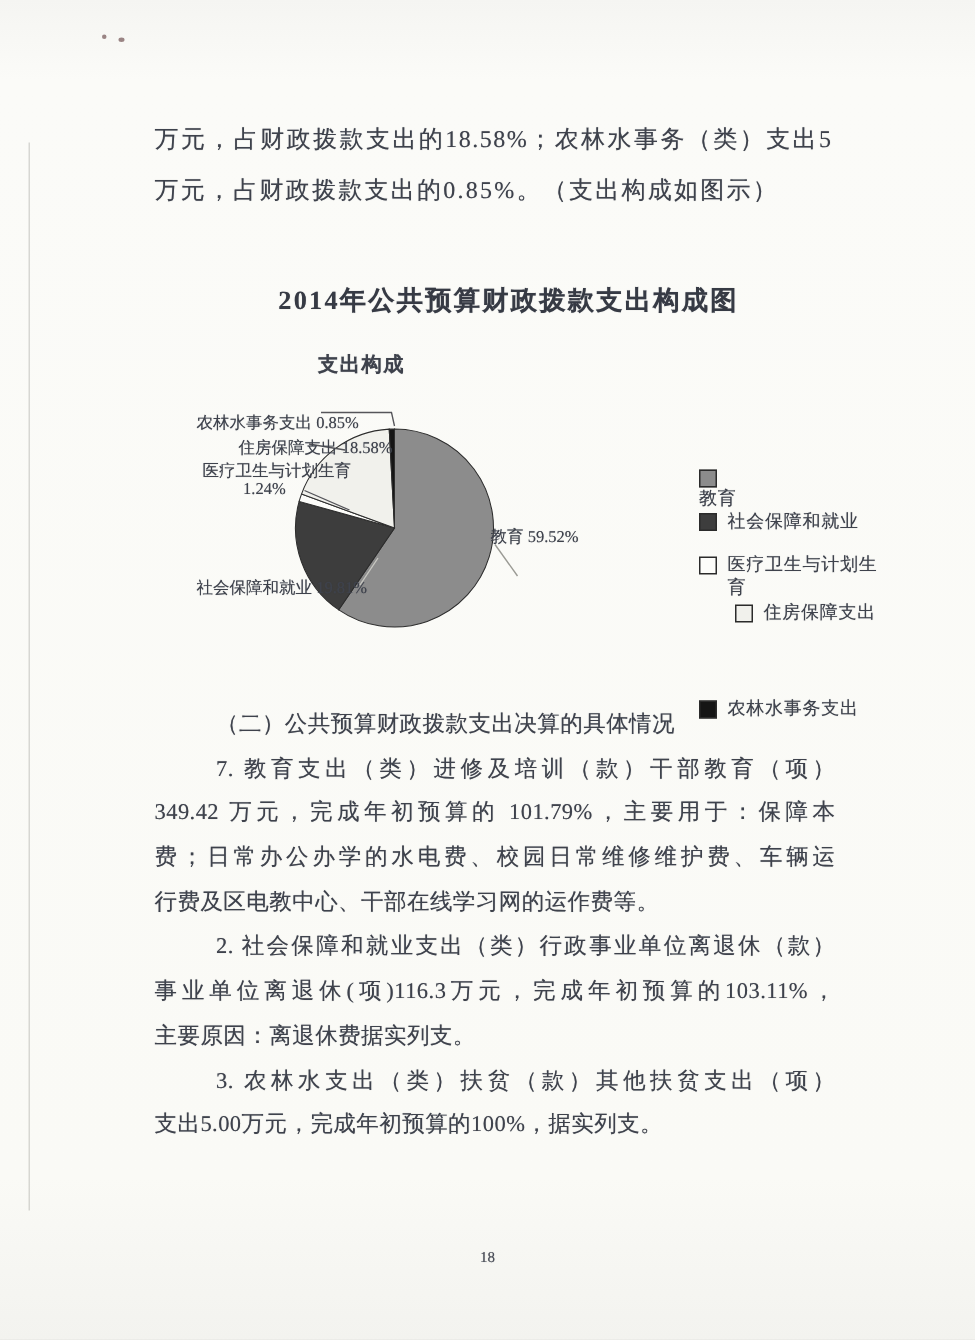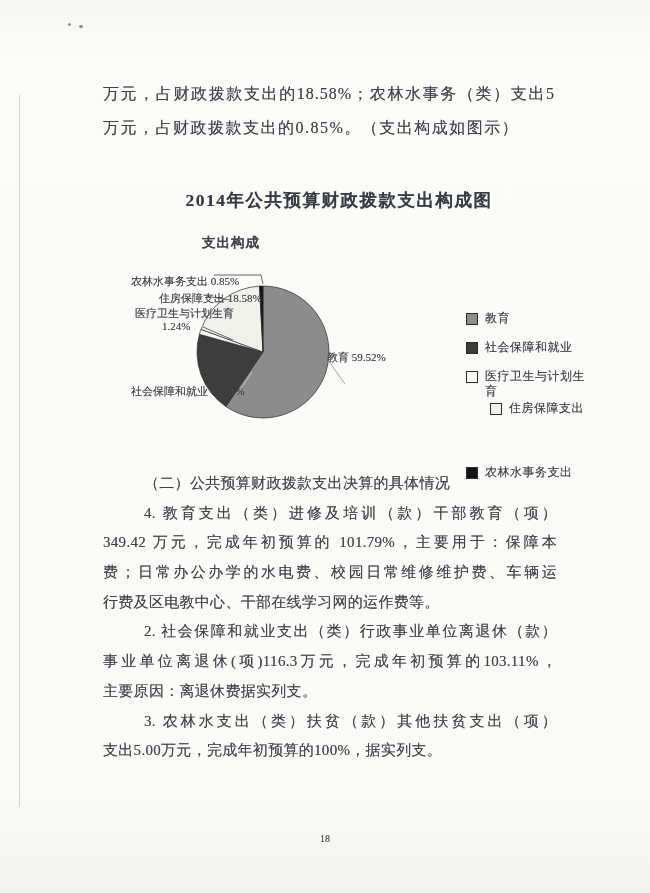--- a/index.html
+++ b/index.html
@@ -14,36 +14,36 @@
   .speck.s2{left:79px;top:25px;width:4px;height:3px;}
 
   .txt{text-shadow:0 0 .5px rgba(62,66,76,.55);}
   .intro{position:absolute;left:103px;width:452px;font-size:16px;line-height:20px;letter-spacing:1px;}
   .intro.l1{top:84px;text-align:justify;text-align-last:justify;}
   .intro.l2{top:118px;letter-spacing:1.5px;}
 
   .doc-title{position:absolute;left:0;top:174px;width:100%;margin:14px;text-align:center;
     font-size:17.5px;font-weight:bold;letter-spacing:1.5px;color:#363a44;}
 
-  .chart-title{position:absolute;left:202px;top:234px;font-size:13.5px;font-weight:bold;letter-spacing:1px;}
+  .chart-title{position:absolute;left:212px;top:234px;font-size:13.5px;font-weight:bold;letter-spacing:1px;}
 
   .pie-wrap{position:absolute;left:195px;top:284px;width:136px;height:136px;z-index:2;}
   .leaders{position:absolute;left:120px;top:230px;width:530px;height:240px;z-index:3;pointer-events:none;}
 
   .callout{position:absolute;font-size:11px;white-space:nowrap;z-index:4;color:#3e424c;}
   .co-nonglin{left:131px;top:274px;}
   .co-zhufang{left:135px;top:291px;margin-left:24px;}
   .co-yiliao{left:135px;top:306px;}
   .co-yiliao-val{left:162px;top:320px;}
   .co-shebao{left:131px;top:384px;}
   .co-jiaoyu{left:327px;top:350px;}
 
   .legend{position:absolute;left:466px;top:306px;width:140px;z-index:4;}
   .lg-item{position:absolute;left:0;display:flex;align-items:flex-start;}
-  .lg-item:nth-child(1){top:5px;}
+  .lg-item:nth-child(1){top:5px;flex-direction:column;}
   .lg-item:nth-child(2){top:34px;}
   .lg-item:nth-child(3){top:63px;}
   .lg-item:nth-child(4){top:95px;padding-left:24px;}
   .lg-item:nth-child(5){top:123px;margin-top:36px;}
   .sw{flex:0 0 auto;width:10px;height:10px;margin:2px 7px 0 0;border:1px solid #2b2b2b;}
   .lg-label{font-size:12px;line-height:15px;width:102px;letter-spacing:.5px;}
 
   .bodytext{position:absolute;left:103px;top:469px;width:454px;}
   .bline{width:100%;box-sizing:border-box;height:29.7px;line-height:29.7px;
     font-size:15px;white-space:nowrap;letter-spacing:.3px;}
@@ -108,21 +108,21 @@
       <span class="lg-label txt">住房保障支出</span>
     </div>
     <div class="lg-item">
       <span class="sw" style="background: rgb(21, 21, 21);"></span>
       <span class="lg-label txt">农林水事务支出</span>
     </div>
   </div>
 
   <div class="bodytext">
     <div class="bline ind txt">（二）公共预算财政拨款支出决算的具体情况</div>
-    <div class="bline ind fill txt">4. 教育支出（类）进修及培训（款）干部教育（项）</div>
+    <div class="bline ind fill txt">7. 教育支出（类）进修及培训（款）干部教育（项）</div>
     <div class="bline fill txt">349.42 万元，完成年初预算的 101.79%，主要用于：保障本</div>
     <div class="bline fill txt">费；日常办公办学的水电费、校园日常维修维护费、车辆运</div>
     <div class="bline txt">行费及区电教中心、干部在线学习网的运作费等。</div>
     <div class="bline ind fill txt">2. 社会保障和就业支出（类）行政事业单位离退休（款）</div>
     <div class="bline fill txt">事业单位离退休(项)116.3万元，完成年初预算的103.11%，</div>
     <div class="bline txt">主要原因：离退休费据实列支。</div>
     <div class="bline ind fill txt">3. 农林水支出（类）扶贫（款）其他扶贫支出（项）</div>
     <div class="bline txt">支出5.00万元，完成年初预算的100%，据实列支。</div>
   </div>
 

